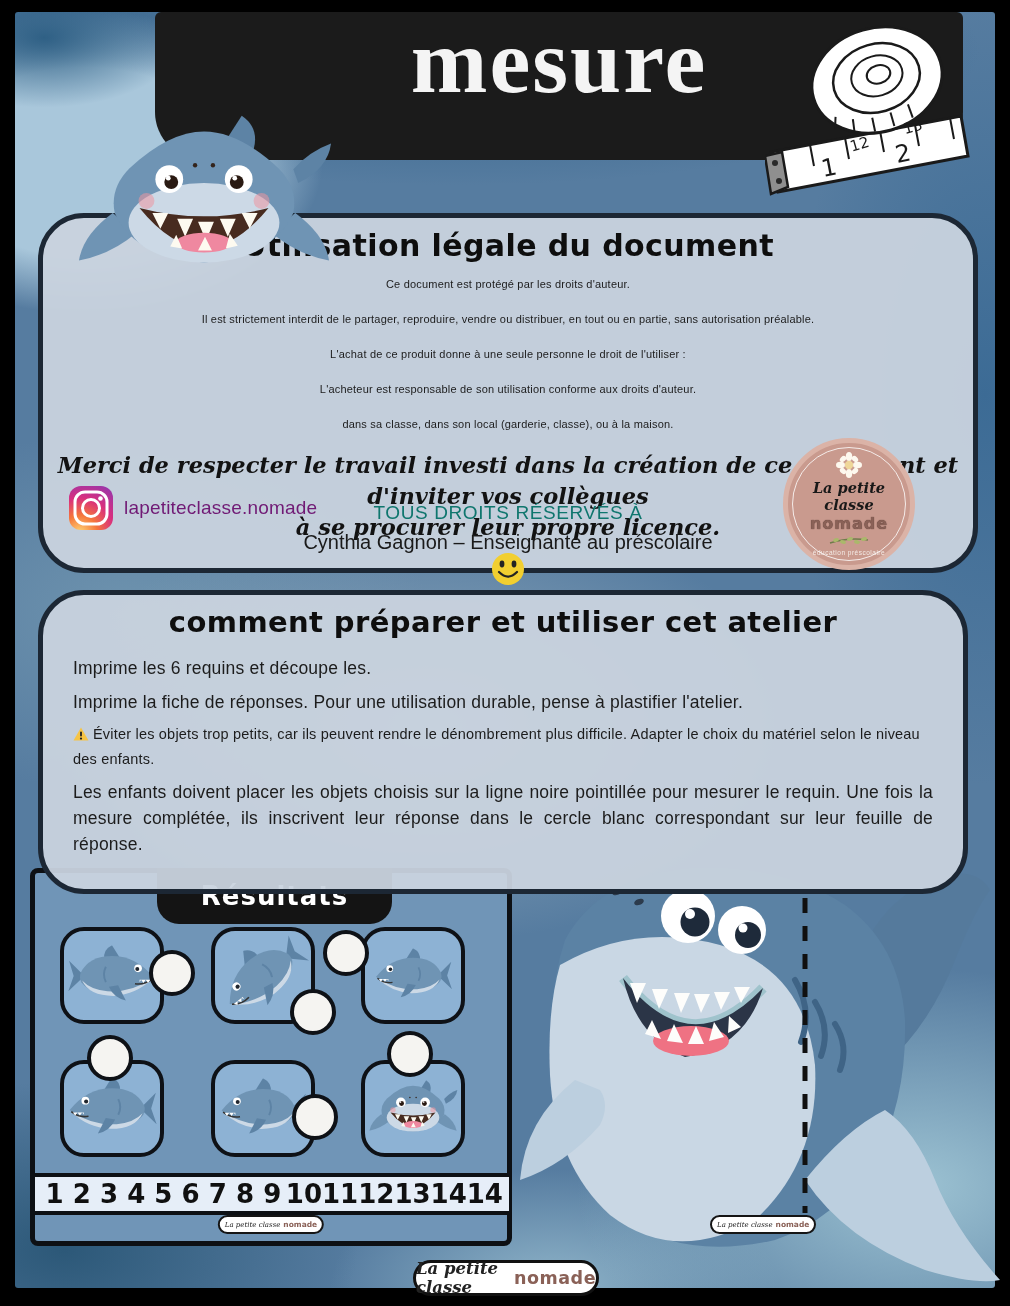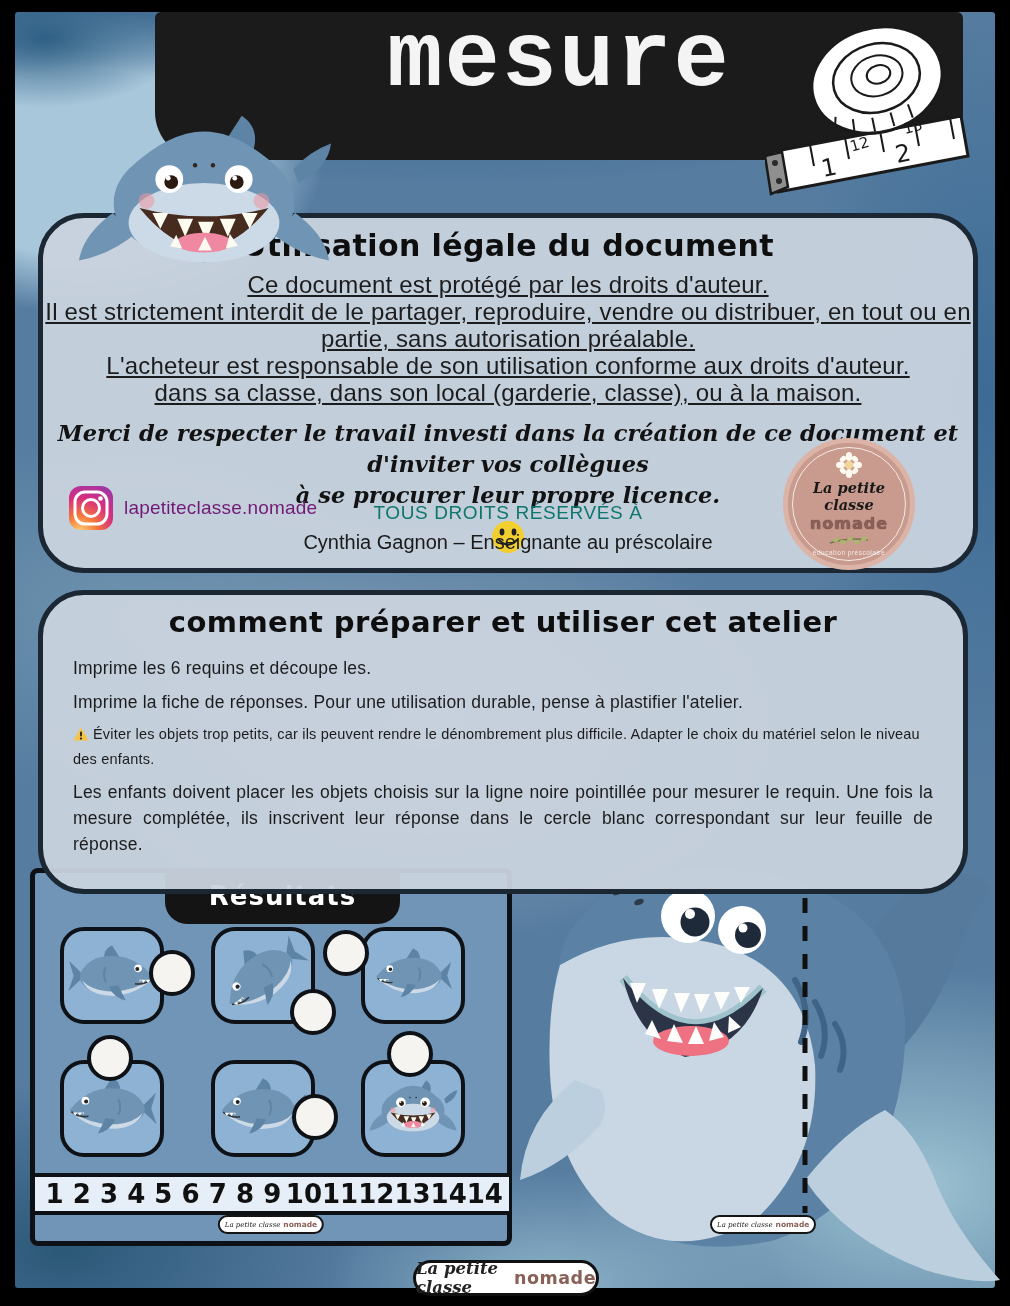--- a/index.html
+++ b/index.html
@@ -14,32 +14,32 @@
       radial-gradient(ellipse 260px 520px at 99% 30%, #3c6b95 0%, rgba(60,107,149,0) 75%),
       radial-gradient(ellipse 520px 300px at 42% 56%, #8fa9bd 0%, rgba(143,169,189,0) 72%),
       radial-gradient(ellipse 420px 260px at 12% 47%, #6e93ae 0%, rgba(110,147,174,0) 70%),
       radial-gradient(ellipse 500px 320px at 92% 92%, #9cc2d2 0%, rgba(156,194,210,0) 68%),
       radial-gradient(ellipse 420px 240px at 5% 97%, #2c5878 0%, rgba(44,88,120,0) 70%),
       radial-gradient(ellipse 320px 170px at 55% 100%, #8fb4c9 0%, rgba(143,180,201,0) 70%);}
   .abs{position:absolute;}
   
   .header-box{left:155px;top:12px;width:808px;height:148px;background:#1b1b1b;
     border-radius:6px 6px 48px 48px;z-index:1;text-align:center;color:#fff;}
-  .main-title{font-family:Liberation Mono, monospace;font-weight:900;font-size:92px;line-height:.98;
+  .main-title{font-family:Liberation Serif, serif;font-weight:900;font-size:92px;line-height:.98;
     letter-spacing:2px;margin-top:4px;color:#f4f4f4;}
   .sub-title{font-size:29px;letter-spacing:1px;margin-top:2px;color:#ffffff;}
   .tape{left:765px;top:14px;width:240px;height:195px;z-index:2;}
   
   .box{background:rgba(201,211,222,0.95);border:5px solid #1c2734;border-radius:46px;z-index:2;
     color:#1c1c1c;}
   .box-title{font-family:"DejaVu Sans",sans-serif;font-weight:900;font-size:30px;letter-spacing:.4px;
     color:#0e0e0e;text-align:center;}
   .legal{left:38px;top:213px;width:930px;height:350px;text-align:center;}
   .legal .box-title{margin-top:10px;margin-bottom:8px;}
-  .legal-lines p{margin:0;font-size:24px;line-height:27px;letter-spacing:.2px;text-decoration:underline;}
+  .legal-lines p{margin:8px;font-size:11px;line-height:27px;letter-spacing:.2px;}
   .thanks{margin-top:12px;font-family:"DejaVu Serif",serif;font-style:italic;font-weight:600;
     font-size:22.5px;line-height:31px;color:#121212;}
   .smiley-row{margin-top:8px;height:36px;}
   .ig-row{position:absolute;left:26px;top:268px;display:flex;align-items:center;gap:11px;}
   .ig-handle{font-size:19px;font-weight:400;letter-spacing:.2px;color:#701a75;}
   .rights{position:absolute;left:0;right:0;top:284px;text-align:center;}
   .rights-heading{font-size:19px;letter-spacing:.6px;color:#0f766e;}
   .rights-name{font-size:20px;margin-top:7px;color:#1a1a1a;}
   .logo-circle{position:absolute;right:58px;top:220px;width:132px;height:132px;border-radius:50%;
     background:#c99a8e;border:5px solid #dbb3a7;box-sizing:border-box;text-align:center;
@@ -53,21 +53,21 @@
   .prep{left:38px;top:590px;width:930px;height:304px;padding:0;box-sizing:border-box;}
   .prep-inner{padding:10px 30px 0;}
   .prep .box-title{font-size:29px;margin-bottom:16px;}
   .prep-inner p{margin:8px 0 1px;font-size:17.5px;line-height:26px;letter-spacing:.2px;}
   .p-just{text-align:justify;}
   .warning-line{font-size:14.5px !important;line-height:23px !important;}
   .warning-line .wicon{display:inline-block;vertical-align:-2px;margin-right:4px;}
   
   .results{left:30px;top:868px;width:472px;height:368px;background:#7095b7;
     border:5px solid #0d1014;border-radius:8px;z-index:1;box-sizing:content-box;}
-  .res-tab{position:absolute;left:130px;top:-5px;width:235px;height:56px;background:#141414;
+  .res-tab{position:absolute;left:122px;top:-5px;width:235px;height:56px;background:#141414;
     border-radius:0 0 22px 22px;display:flex;align-items:center;justify-content:center;}
   .res-tab span{font-family:"DejaVu Sans",sans-serif;font-weight:900;font-size:26px;color:#fff;letter-spacing:1px;}
   .tile{position:absolute;width:104px;height:97px;background:#8db2d4;border:4px solid #0e1116;
     border-radius:24px;box-sizing:border-box;display:flex;align-items:center;justify-content:center;overflow:hidden;}
   .answer-circle{position:absolute;width:46px;height:46px;border-radius:50%;background:#f5f4f1;
     border:4px solid #0e1116;box-sizing:border-box;z-index:3;}
   .ruler{position:absolute;left:0;top:300px;width:462px;height:34px;background:#e6eef8;
     border-top:4px solid #0d1014;border-bottom:4px solid #0d1014;display:flex;align-items:center;
     padding:0 6px;box-sizing:content-box;}
   .ruler span{flex:1;text-align:center;font-family:"DejaVu Sans",sans-serif;font-weight:700;
@@ -168,20 +168,21 @@
 
   <svg class="abs mascot" viewBox="0 0 260 170">
     <use href="#shark-face"></use>
   </svg>
 
   <div class="abs box legal">
     <div class="box-title">Utilisation légale du document</div>
     <div class="legal-lines">
       <p>Ce document est protégé par les droits d'auteur.</p>
       <p>Il est strictement interdit de le partager, reproduire, vendre ou distribuer, en tout ou en partie, sans autorisation préalable.</p>
+      <p>L'achat de ce produit donne à une seule personne le droit de l'utiliser :</p>
       <p>L'acheteur est responsable de son utilisation conforme aux droits d'auteur.</p>
       <p>dans sa classe, dans son local (garderie, classe), ou à la maison.</p>
     </div>
     <div class="thanks">
       <div>Merci de respecter le travail investi dans la création de ce document et d'inviter vos collègues</div>
       <div>à se procurer leur propre licence.</div>
     </div>
     <div class="smiley-row">
       <svg width="36" height="36" viewBox="0 0 36 36">
         <circle cx="18" cy="18" r="16" fill="#f2cf30"></circle>

